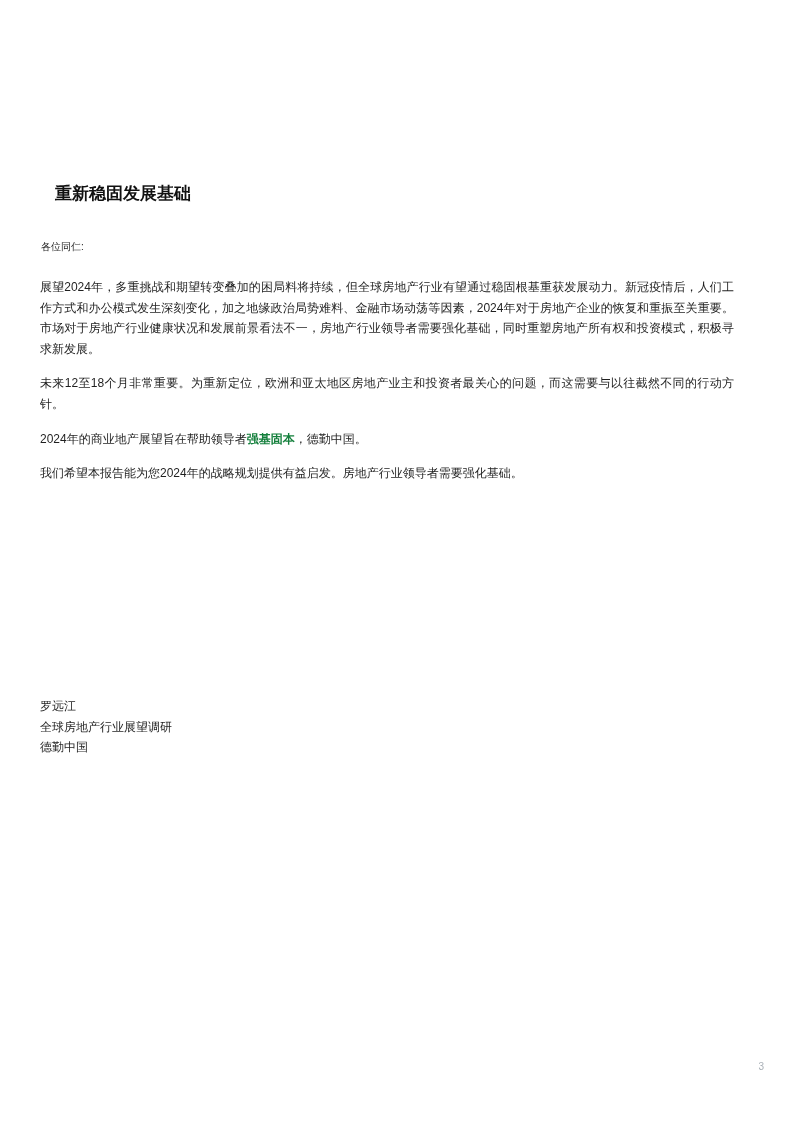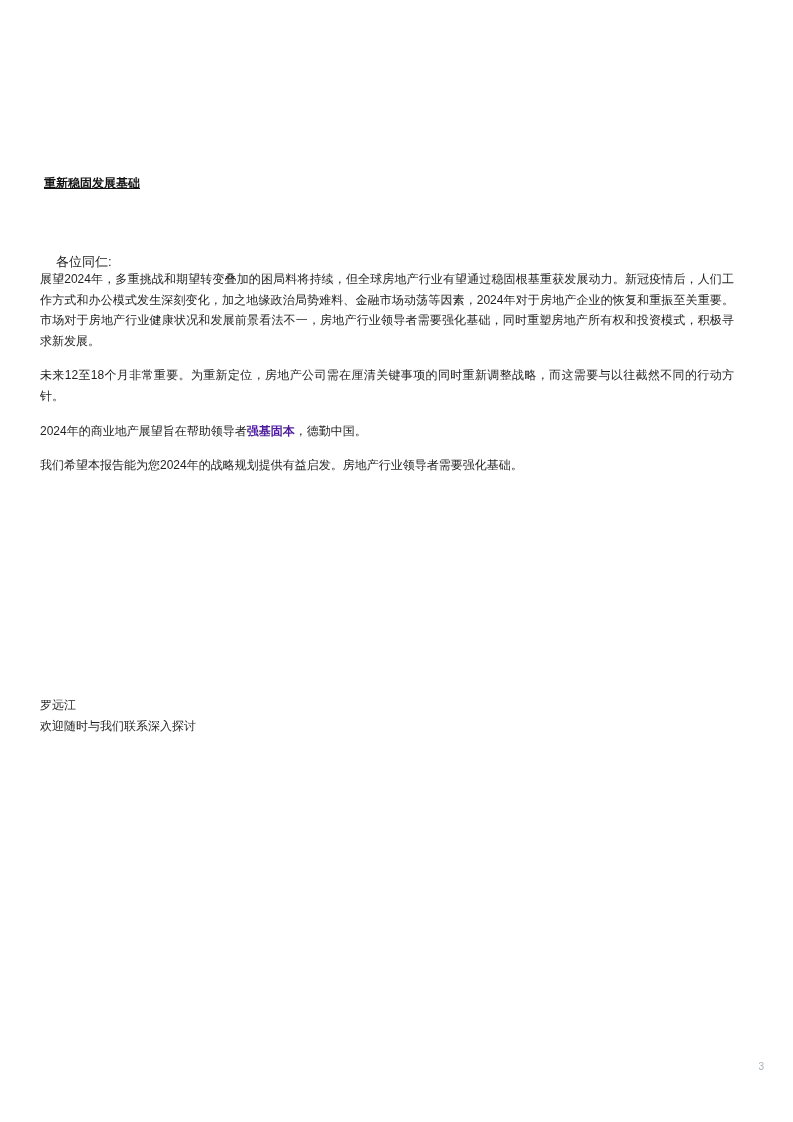--- a/index.html
+++ b/index.html
@@ -14,60 +14,58 @@
     background: #ffffff;
     font-family: "Liberation Sans", sans-serif;
     color: #1f1f1f;
     overflow: hidden;
   }
   .title {
     position: absolute;
     left: 40px;
     top: 168px;
     width: 694px;
-    font-size: 12px;
+    font-size: 17px;
     font-weight: 700;
     line-height: 22px;
-    margin: 4px;
+    margin: 15px;
     color: #111111;
-    text-decoration: underline;
   }
   .salutation {
     position: absolute;
     left: 40px;
     top: 236px;
     width: 694px;
-    font-size: 13px;
+    font-size: 10px;
     line-height: 20.6px;
-    margin: 16px;
+    margin: 1px;
   }
   .letter-body {
     position: absolute;
     left: 40px;
     top: 265px;
     width: 694px;
     font-size: 12px;
     line-height: 20.6px;
     text-align: justify;
   }
   .letter-body p {
-    margin: 4px 0 14px 0;
+    margin: 12px 0 14px 0;
   }
   .letter-body strong {
     font-weight: 700;
-    color: #4c1d95;
+    color: #15803d;
   }
   .signature {
     position: absolute;
     left: 40px;
     top: 696px;
     width: 400px;
     font-size: 12px;
     line-height: 20.6px;
-    font-family: Liberation Mono, monospace;
   }
   .page-number {
     position: absolute;
     right: 29px;
     top: 1060px;
     font-size: 10px;
     line-height: 14px;
     color: #a9b0b7;
   }
 </style>
@@ -76,29 +74,30 @@
 
 <div class="page">
 
   <h1 class="title">重新稳固发展基础</h1>
 
   <p class="salutation">各位同仁:</p>
 
   <div class="letter-body">
     <p>展望2024年，多重挑战和期望转变叠加的困局料将持续，但全球房地产行业有望通过稳固根基重获发展动力。新冠疫情后，人们工作方式和办公模式发生深刻变化，加之地缘政治局势难料、金融市场动荡等因素，2024年对于房地产企业的恢复和重振至关重要。市场对于房地产行业健康状况和发展前景看法不一，房地产行业领导者需要强化基础，同时重塑房地产所有权和投资模式，积极寻求新发展。</p>
 
-    <p>未来12至18个月非常重要。为重新定位，房地产公司需在厘清关键事项的同时重新调整战略，而这需要与以往截然不同的行动方针。</p>
+    <p>未来12至18个月非常重要。为重新定位，欧洲和亚太地区房地产业主和投资者最关心的问题，而这需要与以往截然不同的行动方针。</p>
 
     <p><span>2024年的商业地产展望旨在帮助领导者</span><strong>强基固本</strong><span>，德勤中国。</span></p>
 
 
 
     <p>我们希望本报告能为您2024年的战略规划提供有益启发。房地产行业领导者需要强化基础。</p>
   </div>
 
   <div class="signature">
     <div>罗远江</div>
-    <div>欢迎随时与我们联系深入探讨</div>
+    <div>全球房地产行业展望调研</div>
+    <div>德勤中国</div>
   </div>
 
   <div class="page-number">3</div>
 
 </div>
 
 </body></html>

